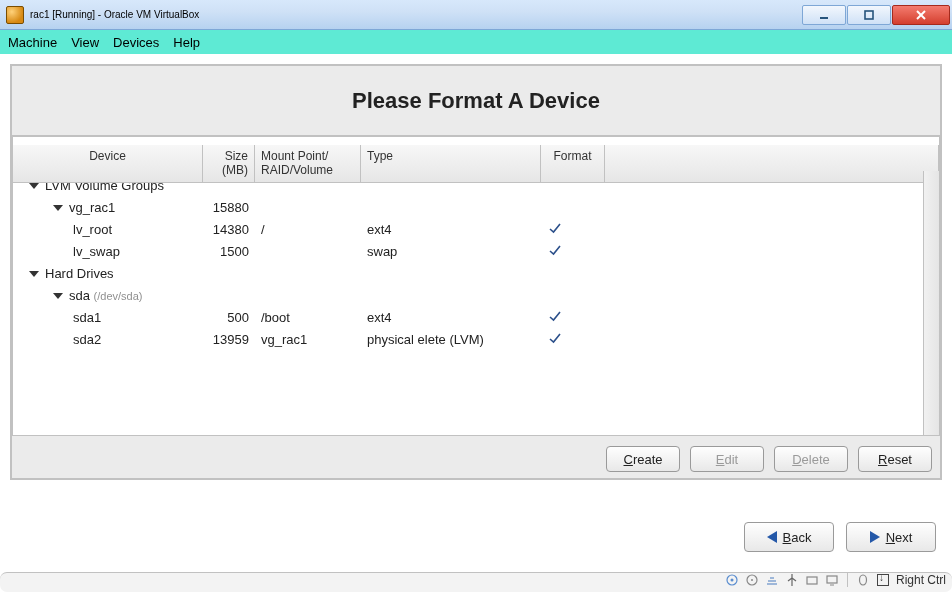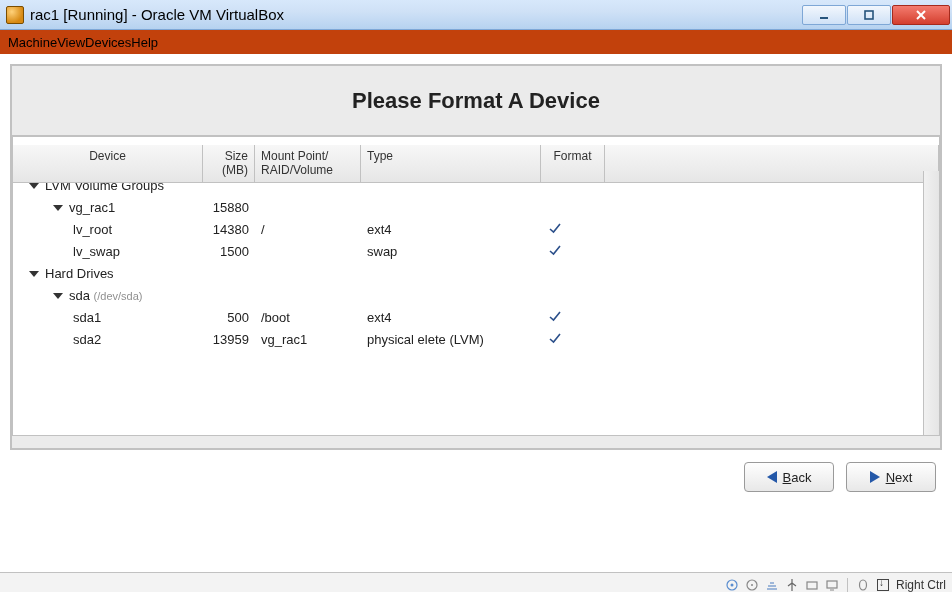--- a/index.html
+++ b/index.html
@@ -11,29 +11,29 @@
     height: 30px;
     background: linear-gradient(to bottom, #d7e8fb 0%, #cfe1f6 40%, #b6d2f0 100%);
     border-bottom: 1px solid #7ea7d6;
     display: flex; align-items: center; padding: 0 2px 0 6px;
   }
   .titlebar .app-icon {
     width: 18px; height: 18px; margin-right: 6px;
     background: radial-gradient(circle at 30% 30%, #ffd27a, #d78912 70%);
     border: 1px solid #7a4d00; border-radius: 2px;
   }
-  .titlebar .title { flex: 1; color: #000; font-size: 15px; }
+  .titlebar .title { flex: 1; color: #000; font-size: 10px; }
   .winbtn { width: 44px; height: 20px; margin-left: 1px; display:flex; align-items:center; justify-content:center;
     background: linear-gradient(to bottom, #f2f7fd, #cfe1f6); border:1px solid #7ea7d6; border-radius:2px; }
   .winbtn svg { width: 12px; height: 12px; }
   .winbtn.close { background: linear-gradient(to bottom, #f47c6f, #d43f2f); border-color:#a52a1d; width: 58px; }
   .winbtn.close svg { stroke: #fff; }
 
   
-  .menubar { height: 24px; background: #c2410c; display:flex; align-items:center; padding: 8px 8px; color:#000; }
+  .menubar { height: 24px; background: #5eead4; display:flex; align-items:center; padding: 8px 8px; gap: 14px; color:#000; }
   .menubar span { cursor: default; }
 
   
   .client { padding: 10px 10px 4px 10px; height: calc(592px - 30px - 24px - 20px); }
   .panel-outer { border: 2px solid #c1c1c1; background: #ebebeb; padding: 0 0 6px 0; }
   .panel-header {
     height: 70px; background: #ebebeb; display:flex; align-items:center; justify-content:center;
     border-bottom: 1px solid #c1c1c1;
   }
   .panel-header h1 { font-size: 22px; font-weight: bold; margin:0; color:#222; }
@@ -76,25 +76,25 @@
     border:1px solid #9a9a9a; border-radius:4px;
     display:flex; align-items:center; justify-content:center; gap:6px;
     font-size:13px; color:#222; cursor:default;
   }
   .btn.disabled { color:#9a9a9a; }
   .btn .mn { text-decoration: underline; }
   .arrow { width:0;height:0; }
   .arrow.left { border-top:6px solid transparent;border-bottom:6px solid transparent;border-right:10px solid #2458a8; }
   .arrow.right { border-top:6px solid transparent;border-bottom:6px solid transparent;border-left:10px solid #2458a8; }
 
-  .footer-nav { display:flex; justify-content:flex-end; gap:12px; padding: 12px 6px 4px 6px; }
+  .footer-nav { display:flex; justify-content:flex-end; gap:12px; padding: 12px 6px 4px 6px; margin-top: 30px; }
   .footer-nav .btn { min-width: 90px; height: 30px; }
 
   
-  .statusbar { height: 20px; background: #f3f3f3; border-top:1px solid #c1c1c1; display:flex; align-items:flex-end; justify-content:flex-end; padding: 0 6px; gap:6px; font-size:12px; color:#333; }
+  .statusbar { height: 20px; background: #f3f3f3; border-top:1px solid #c1c1c1; display:flex; align-items:flex-start; justify-content:flex-end; padding: 0 6px; gap:6px; font-size:12px; color:#333;border-radius:7px; }
   .statusbar .sicon { width:14px; height:14px; display:inline-flex; align-items:center; justify-content:center; }
   .statusbar .sep { width:1px; height:14px; background:#c1c1c1; margin:0 2px; }
   .kbd-icon { width:12px;height:12px; border:1px solid #444; position:relative; }
   .kbd-icon::after{content:"↓"; position:absolute; top:-3px; left:1px; font-size:10px;}
 
 </style>
 </head>
 <body>
 
 <div class="titlebar">
@@ -230,20 +230,34 @@
             <div class="col-type">physical elete (LVM)</div>
             <div class="col-format check"><svg viewBox="0 0 16 16">
                   <path d="M3 9 L6.5 12 L13 4" fill="none" stroke="#2b4f8a" stroke-width="1.6"></path>
                 </svg></div>
           </div>
         </div>
 
         <div class="vscroll"></div>
       </div>
 
+      <div class="actions">
+        <div class="btn">
+            <span><span class="mn"></span><span><span style="text-decoration:underline">C</span>reate</span></span>
+          </div>
+        <div class="btn disabled">
+            <span><span style="text-decoration:underline">E</span>dit</span>
+          </div>
+        <div class="btn disabled">
+            <span><span style="text-decoration:underline">D</span>elete</span>
+          </div>
+        <div class="btn">
+            <span><span style="text-decoration:underline">R</span>eset</span>
+          </div>
+      </div>
     </div>
   </div>
 
   <div class="footer-nav">
     <div class="btn">
       <span class="arrow left"></span>
       <span><span style="text-decoration:underline">B</span>ack</span>
     </div>
     <div class="btn">
       <span class="arrow right"></span>

